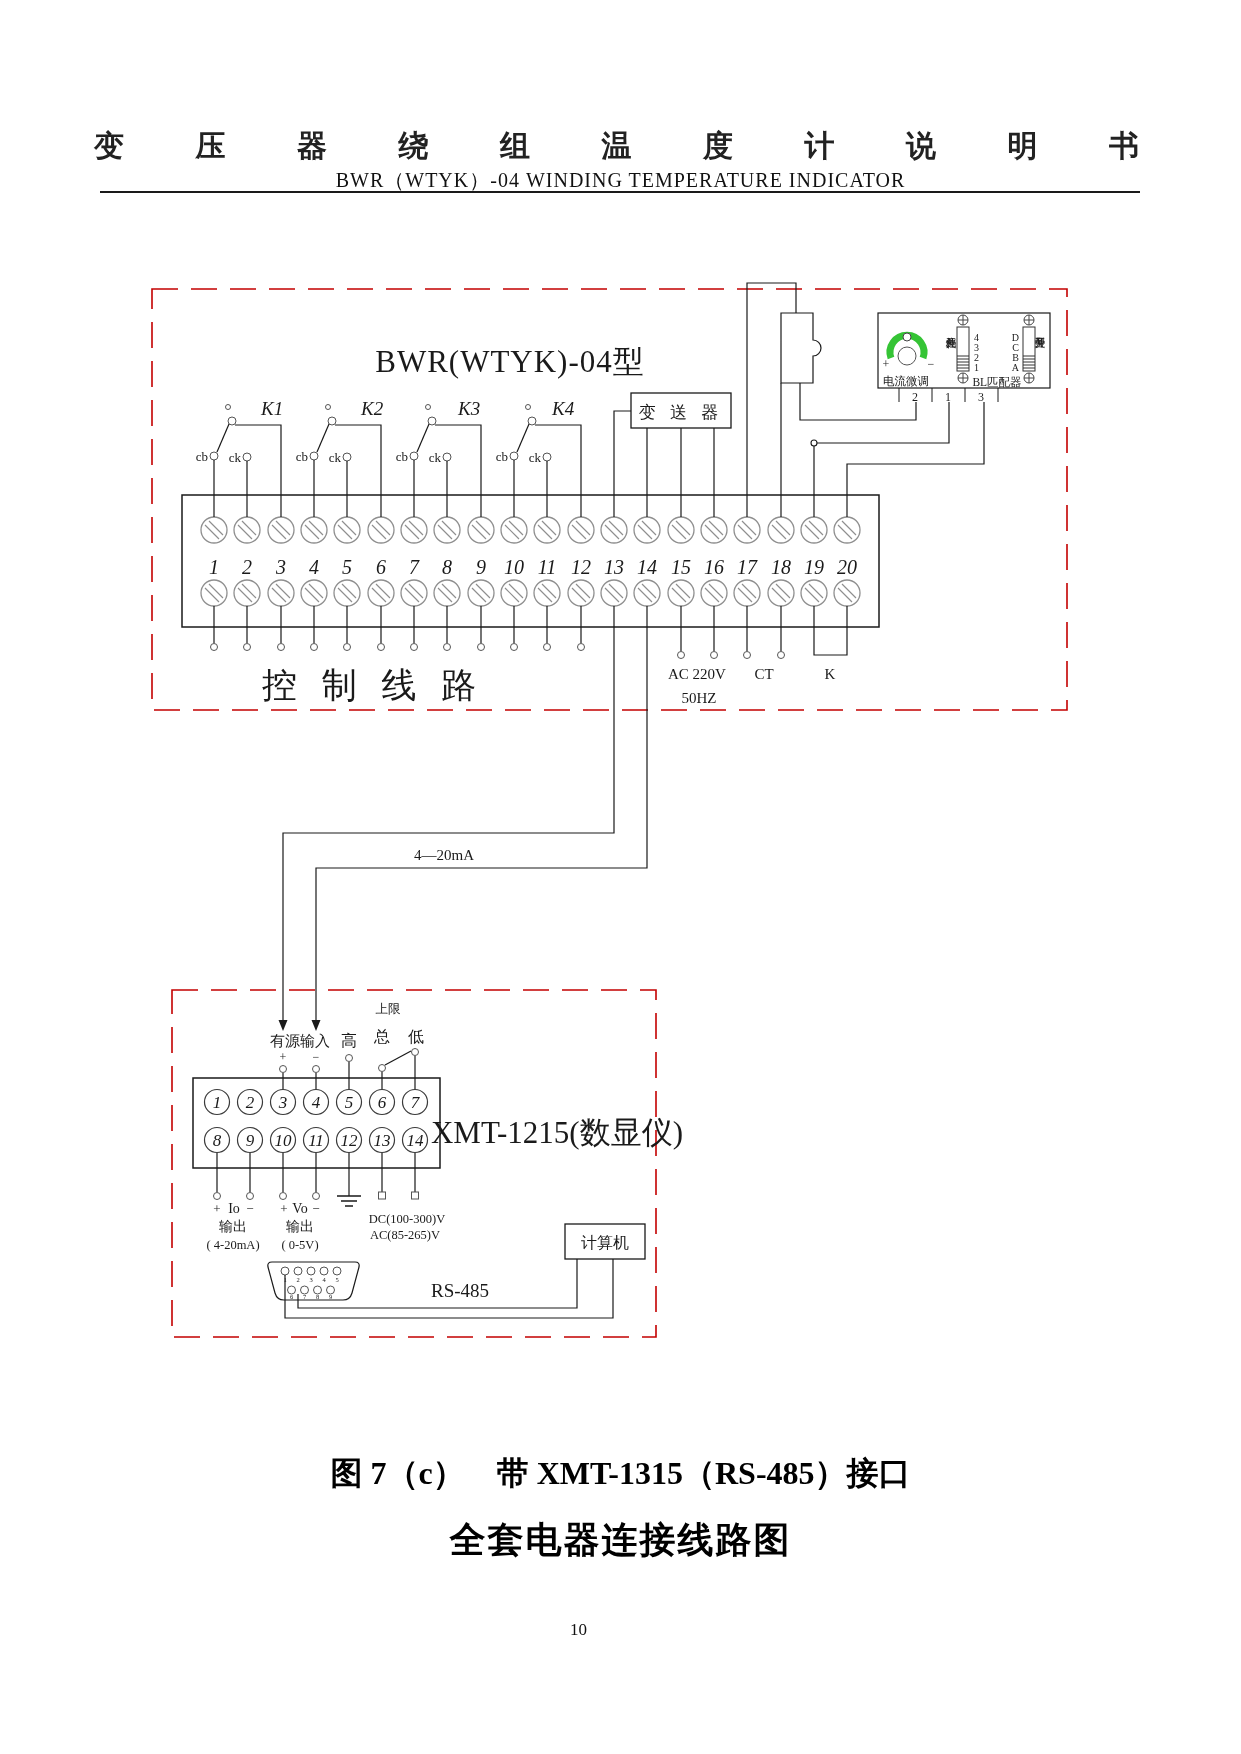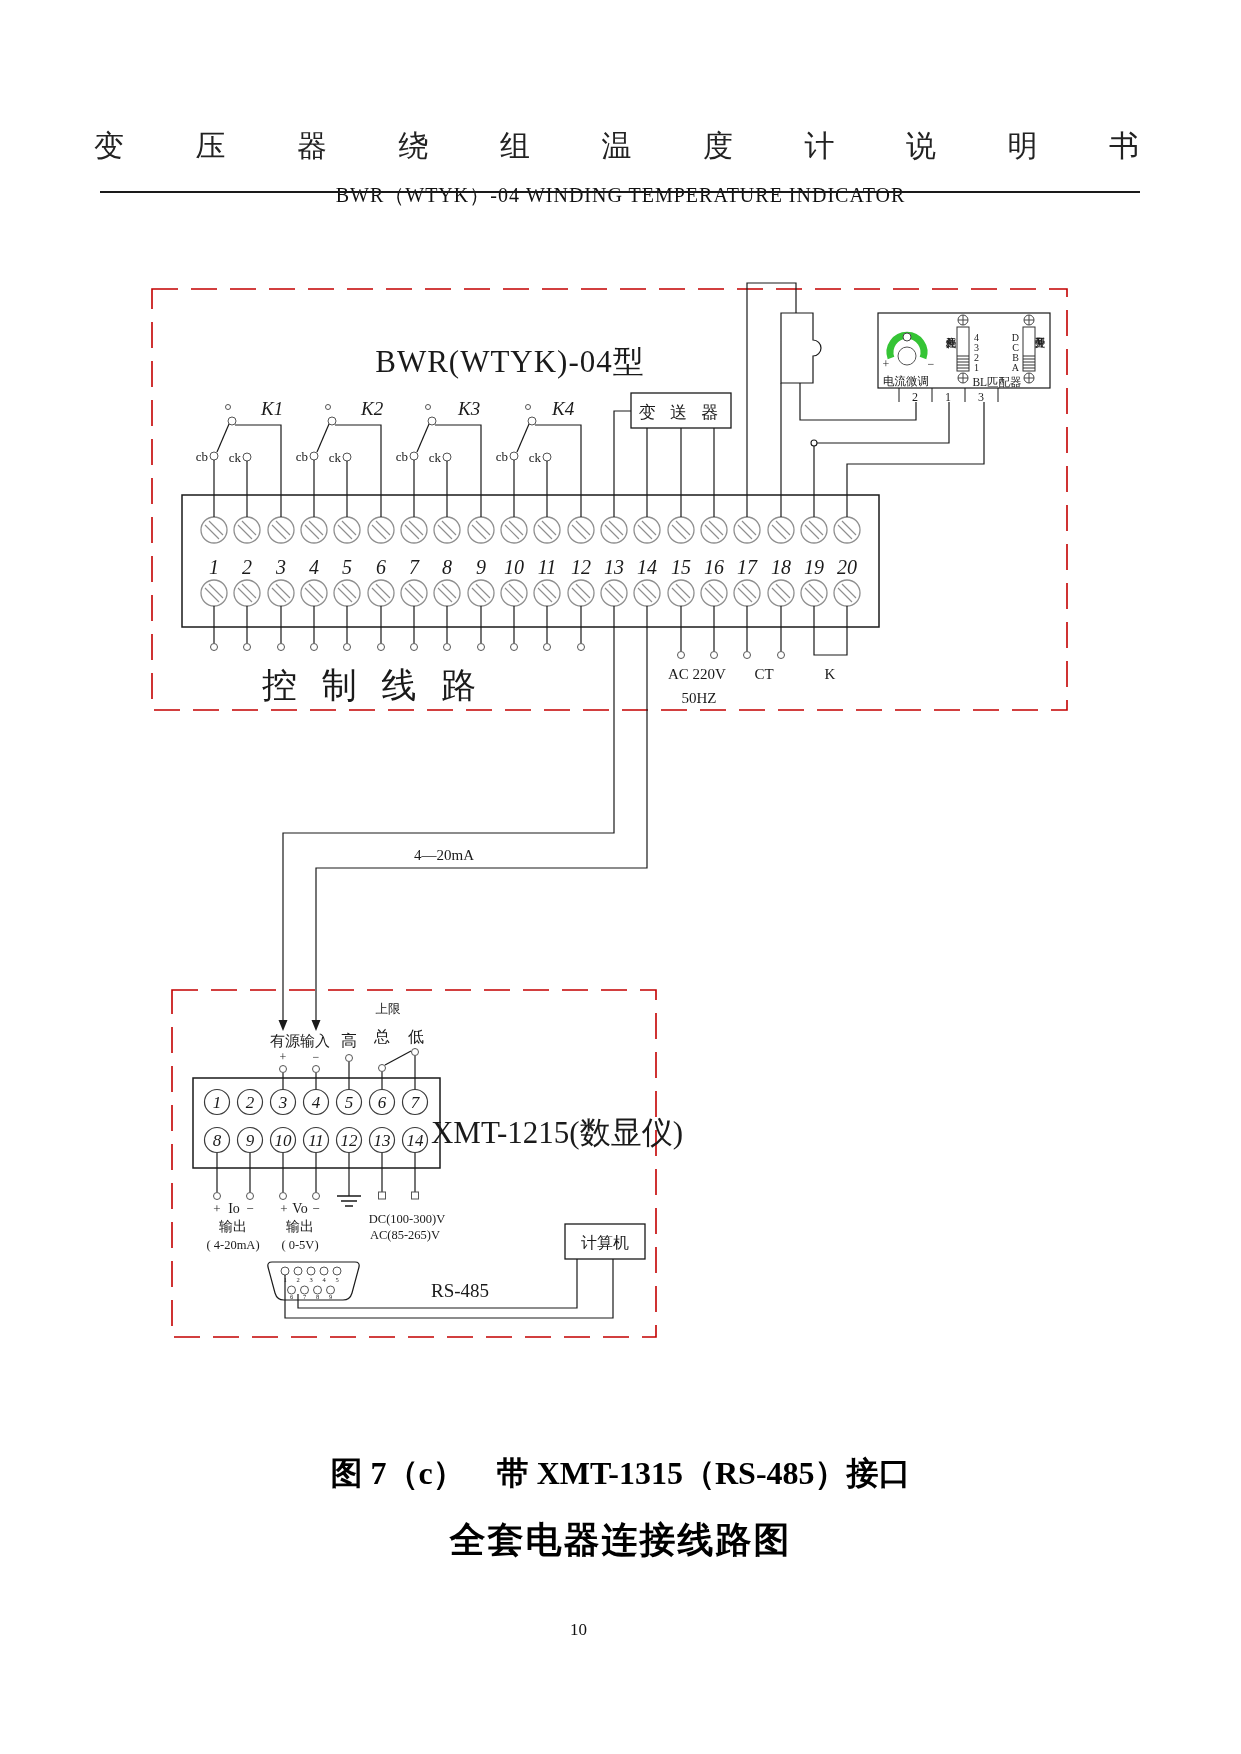--- a/index.html
+++ b/index.html
@@ -1,20 +1,20 @@
 <!DOCTYPE html>
 <html><head>
 <meta charset="utf-8">
 <style>
   html,body{margin:0;padding:0;background:#ffffff;}
   .page{position:relative;width:1241px;height:1754px;background:#fff;overflow:hidden;
         font-family:"Liberation Serif",serif;color:#111;}
   .hdr{position:absolute;left:0;top:126px;width:100%;text-align:center;}
-  .hdr .cn{font-size:30px;letter-spacing:32px;padding-left:24px;color:#222;font-weight:400;}
-  .hdr .en{font-size:20px;margin-top:15px;letter-spacing:1px;color:#111;}
+  .hdr .cn{font-size:30px;letter-spacing:32px;padding-left:24px;color:#222;font-weight:700;}
+  .hdr .en{font-size:20px;margin-top:0;letter-spacing:1px;color:#111;}
   .rule{position:absolute;left:100px;top:191px;width:1040px;border-top:2px solid #1a1a1a;}
   svg text{font-family:"Liberation Serif",serif;fill:#1a1a1a;}
   .cap{position:absolute;left:0;width:100%;text-align:center;font-weight:bold;color:#000;}
   .cap1{top:1452px;font-size:32px;font-family:"Liberation Serif",serif;}
   .cap2{top:1516px;font-size:36px;font-family:"Liberation Sans",sans-serif;letter-spacing:2px;}
   .pgnum{position:absolute;top:1620px;left:0;width:100%;text-align:center;font-size:17px;
          transform:translateX(-42px);}
   .wire{stroke:#1a1a1a;stroke-width:1.2;fill:none;}
   .thin{stroke:#1a1a1a;stroke-width:1;fill:none;}
   .node{fill:#fff;stroke:#555;stroke-width:1;}

